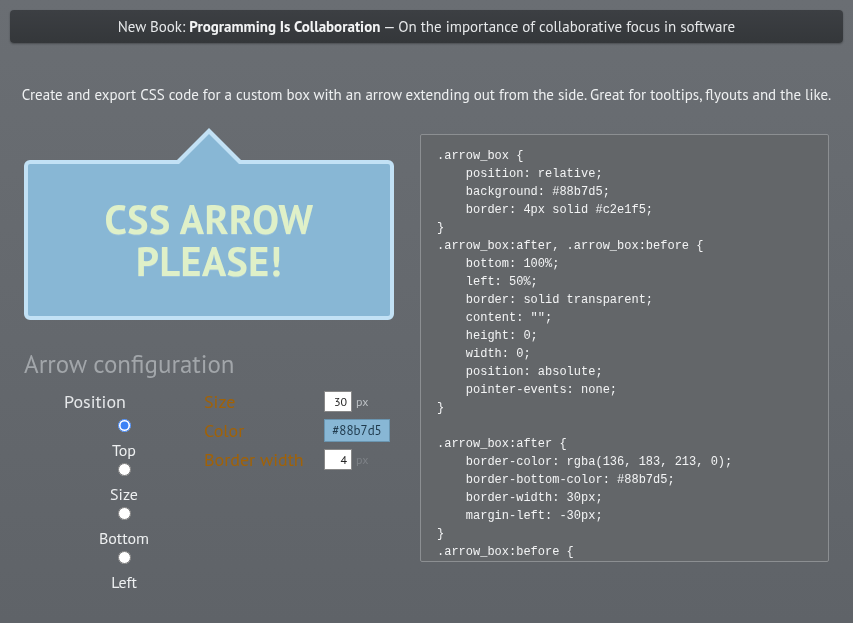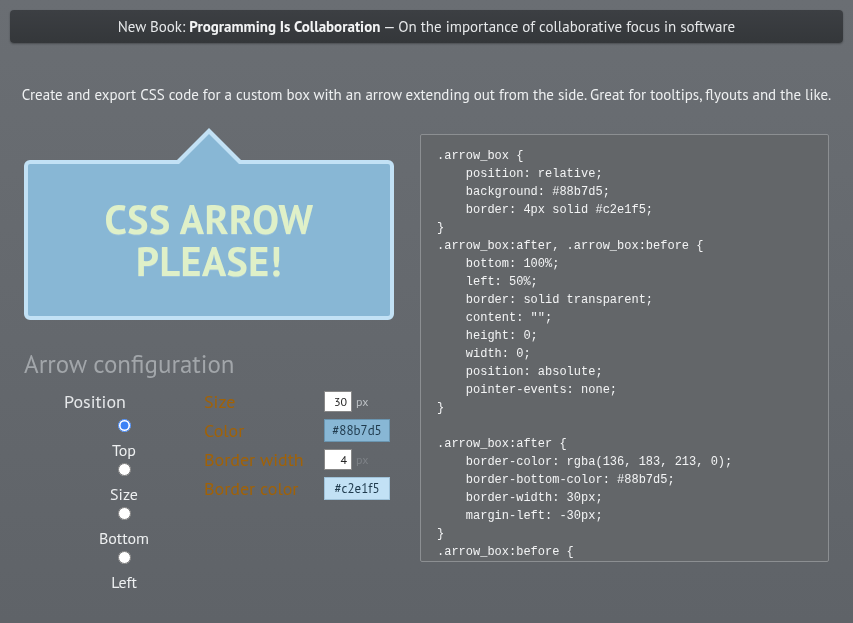--- a/index.html
+++ b/index.html
@@ -196,24 +196,20 @@
         </div>
         <div class="field-row">
           <span class="label">Color</span>
           <input type="text" class="colorbox" value="#88b7d5" style="">
         </div>
         <div class="field-row">
           <span class="label">Border width</span>
           <input type="text" value="4" style="">
           <span class="unit dim">px</span>
         </div>
-        <div class="field-row">
-          <span class="label">Border color</span>
-          <input type="text" class="colorbox border" value="#c2e1f5" style="">
-        </div>
       </div>
     </div>
   </div>
 
   <div class="right">.arrow_box {
     position: relative;
     background: #88b7d5;
     border: 4px solid #c2e1f5;
 }
 .arrow_box:after, .arrow_box:before {

